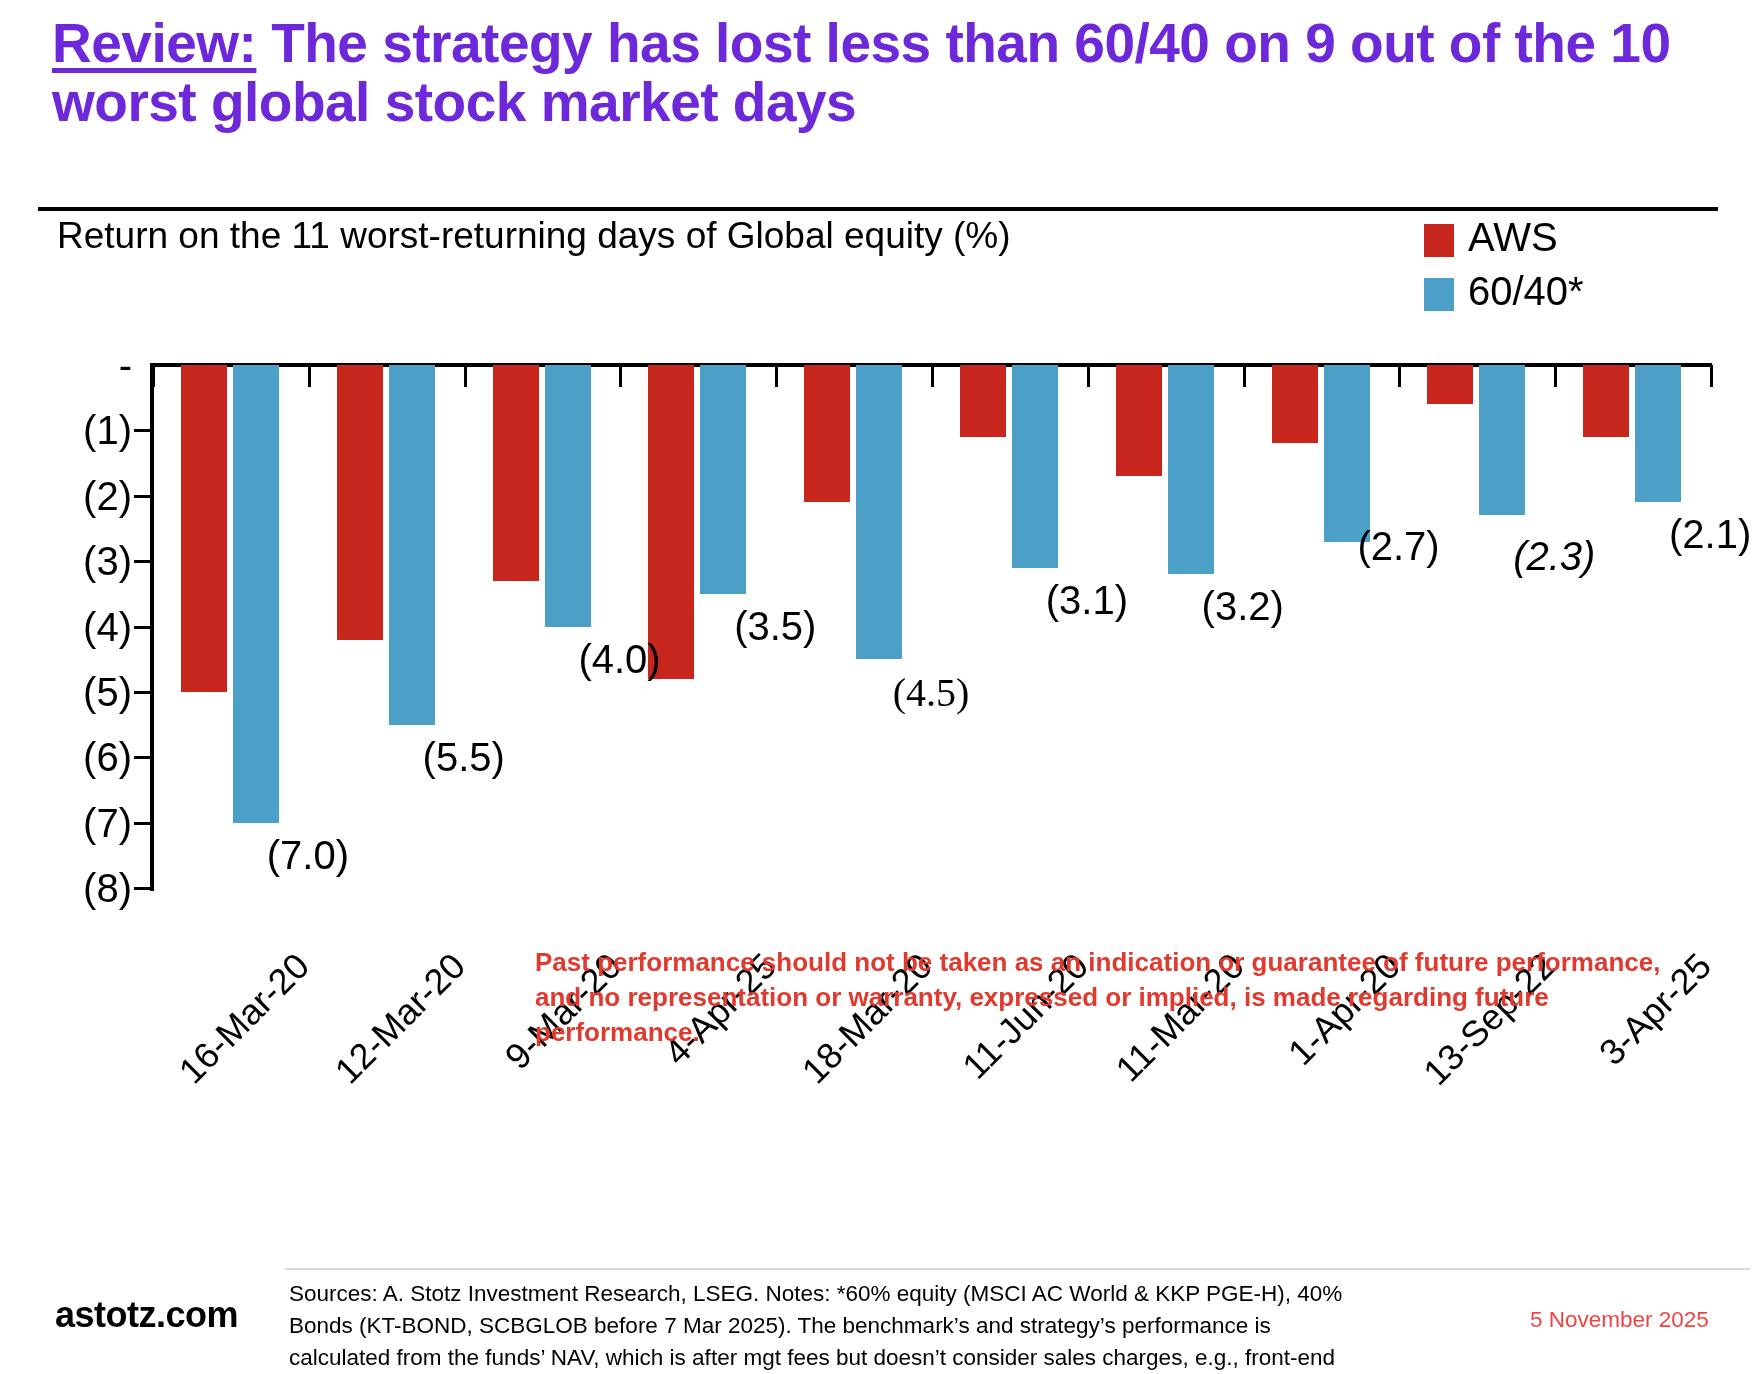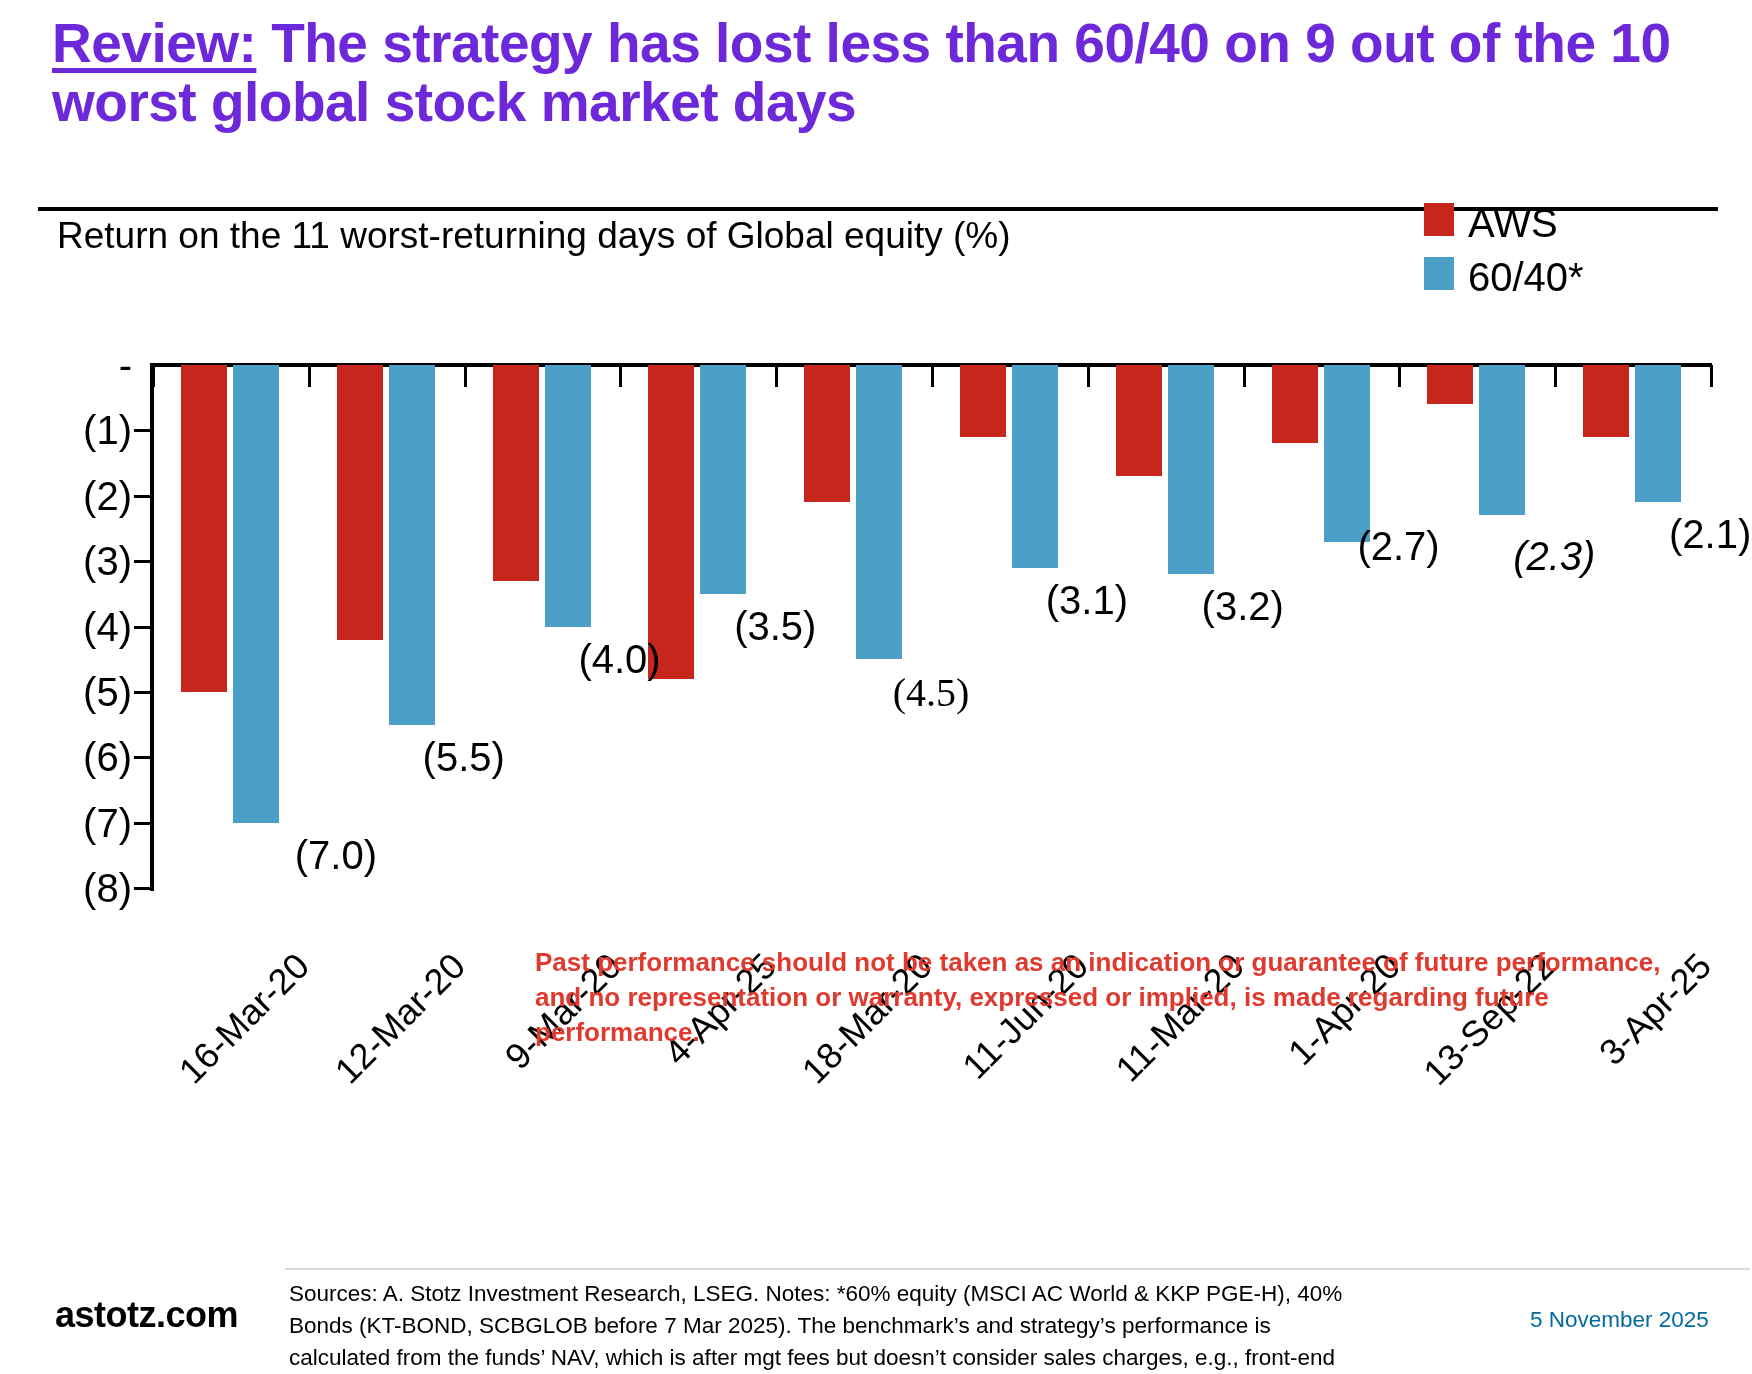--- a/index.html
+++ b/index.html
@@ -28,21 +28,21 @@
     position:absolute;left:38px;top:207px;width:1680px;height:4px;background:#000;
   }
   
   #subtitle{
     position:absolute;left:57px;top:215px;
     font-size:37px;color:#000;
     font-family:"Liberation Sans", sans-serif;
   }
   
   #legend{position:absolute;left:1424px;top:203px;}
-  .legend-row{display:flex;align-items:flex-start;height:54px;}
+  .legend-row{display:flex;align-items:flex-end;height:54px;}
   .legend-swatch{width:30px;height:33px;margin-right:14px;}
   .legend-label{font-size:40px;line-height:1;}
   
   #chart{
     position:absolute;
     left:0;top:0;width:1752px;height:1374px;
   }
   .ylabel{
     position:absolute;
     right:0;
@@ -91,21 +91,21 @@
   #brand{
     position:absolute;left:55px;top:1294px;
     font-size:36px;font-weight:bold;letter-spacing:-0.5px;
   }
   #sources{
     position:absolute;left:289px;top:1278px;width:1060px;
     font-size:22.5px;line-height:1.42;color:#000;
   }
   #pubdate{
     position:absolute;left:1530px;top:1307px;
-    font-size:22.5px;color:#0369a1;
+    font-size:22.5px;color:#ef4444;
   }
 </style>
 </head>
 <body>
 
 <div id="title-block">
   <div id="title-text"><span class="u">Review:</span><span> The strategy has lost less than 60/40 on 9 out of the 10 worst global stock market days</span></div>
 </div>
 <div id="title-rule"></div>
 
@@ -175,21 +175,21 @@
       <div class="bar" style="left: 1115.7px; top: 365px; width: 46px; height: 111.18px; background: rgb(199, 38, 28);"></div>
       <div class="bar" style="left: 1167.7px; top: 365px; width: 46px; height: 209.28px; background: rgb(76, 159, 198);"></div>
       <div class="bar" style="left: 1271.5px; top: 365px; width: 46px; height: 78.48px; background: rgb(199, 38, 28);"></div>
       <div class="bar" style="left: 1323.5px; top: 365px; width: 46px; height: 176.58px; background: rgb(76, 159, 198);"></div>
       <div class="bar" style="left: 1427.3px; top: 365px; width: 46px; height: 39.24px; background: rgb(199, 38, 28);"></div>
       <div class="bar" style="left: 1479.3px; top: 365px; width: 46px; height: 150.42px; background: rgb(76, 159, 198);"></div>
       <div class="bar" style="left: 1583.1px; top: 365px; width: 46px; height: 71.94px; background: rgb(199, 38, 28);"></div>
       <div class="bar" style="left: 1635.1px; top: 365px; width: 46px; height: 137.34px; background: rgb(76, 159, 198);"></div>
     </div>
   <div id="barlabels-layer">
-      <div class="barlabel" style="left: 307.9px; top: 832.8px; margin-left: 28px;">(7.0)</div>
+      <div class="barlabel" style="left: 307.9px; top: 832.8px;">(7.0)</div>
       <div class="barlabel" style="left: 463.7px; top: 734.7px;">(5.5)</div>
       <div class="barlabel" style="left: 619.5px; top: 636.6px;">(4.0)</div>
       <div class="barlabel" style="left: 775.3px; top: 603.9px;">(3.5)</div>
       <div class="barlabel" style="left: 931.1px; top: 669.3px; font-family: Liberation Serif, serif;">(4.5)</div>
       <div class="barlabel" style="left: 1086.9px; top: 577.74px;">(3.1)</div>
       <div class="barlabel" style="left: 1242.7px; top: 584.28px;">(3.2)</div>
       <div class="barlabel" style="left: 1398.5px; top: 524px;">(2.7)</div>
       <div class="barlabel" style="left: 1554.3px; top: 534px; font-style: italic;">(2.3)</div>
       <div class="barlabel" style="left: 1710.1px; top: 512.34px;">(2.1)</div>
     </div>

